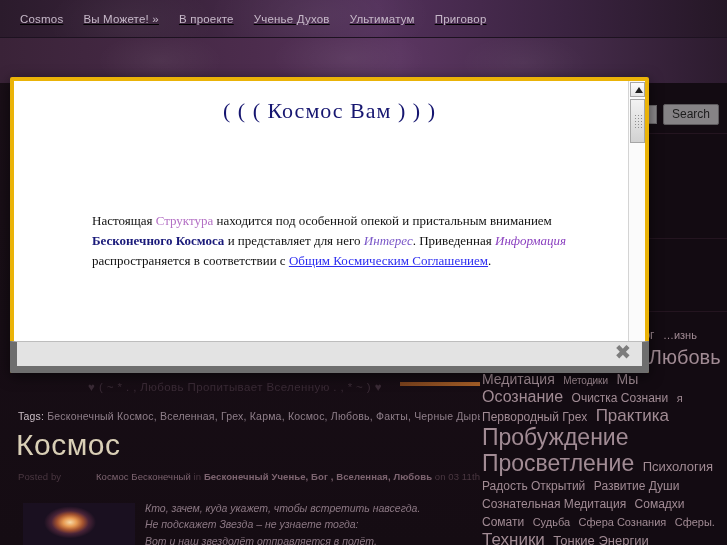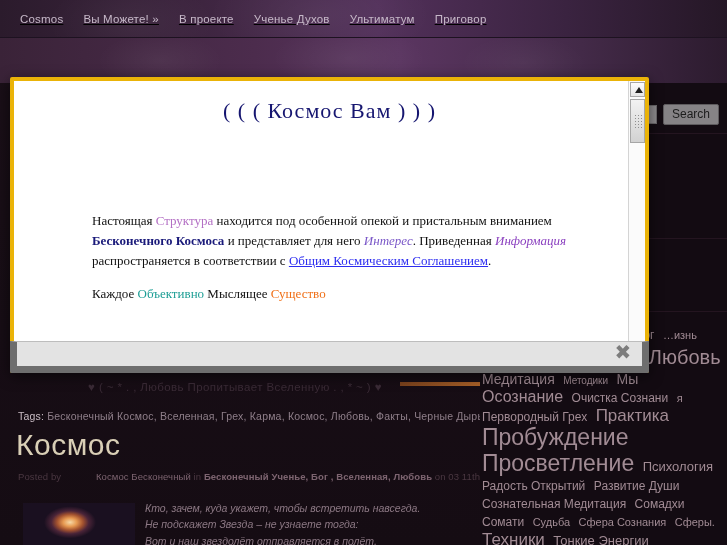--- a/index.html
+++ b/index.html
@@ -252,21 +252,20 @@
   </div>
 
   <div class="modal">
     <div class="modal-inner">
 
       <div class="modal-title">( ( ( Космос Вам ) ) )</div>
 
       <div class="modal-body">
         <p><span>Настоящая </span><span class="c-struct">Структура</span><span> находится под особенной опекой и пристальным вниманием </span><span class="c-bold-navy">Бесконечного Космоса</span><span> и представляет для него </span><span class="c-interes">Интерес</span><span>. Приведенная </span><span class="c-inform">Информация</span><span> распространяется в соответствии с </span><a class="c-link">Общим Космическим Соглашением</a><span>.</span></p>
 
-        <p><span>Каждое </span><span class="c-obj">Объективно</span><span> Мыслящее </span><span class="c-sush">Существо</span></p>
       </div>
 
       <div class="inner-arrows">
         <div class="up">
             <span class="ar"></span>
           </div>
         <div class="dn">
             <span class="ar"></span>
           </div>
       </div>

